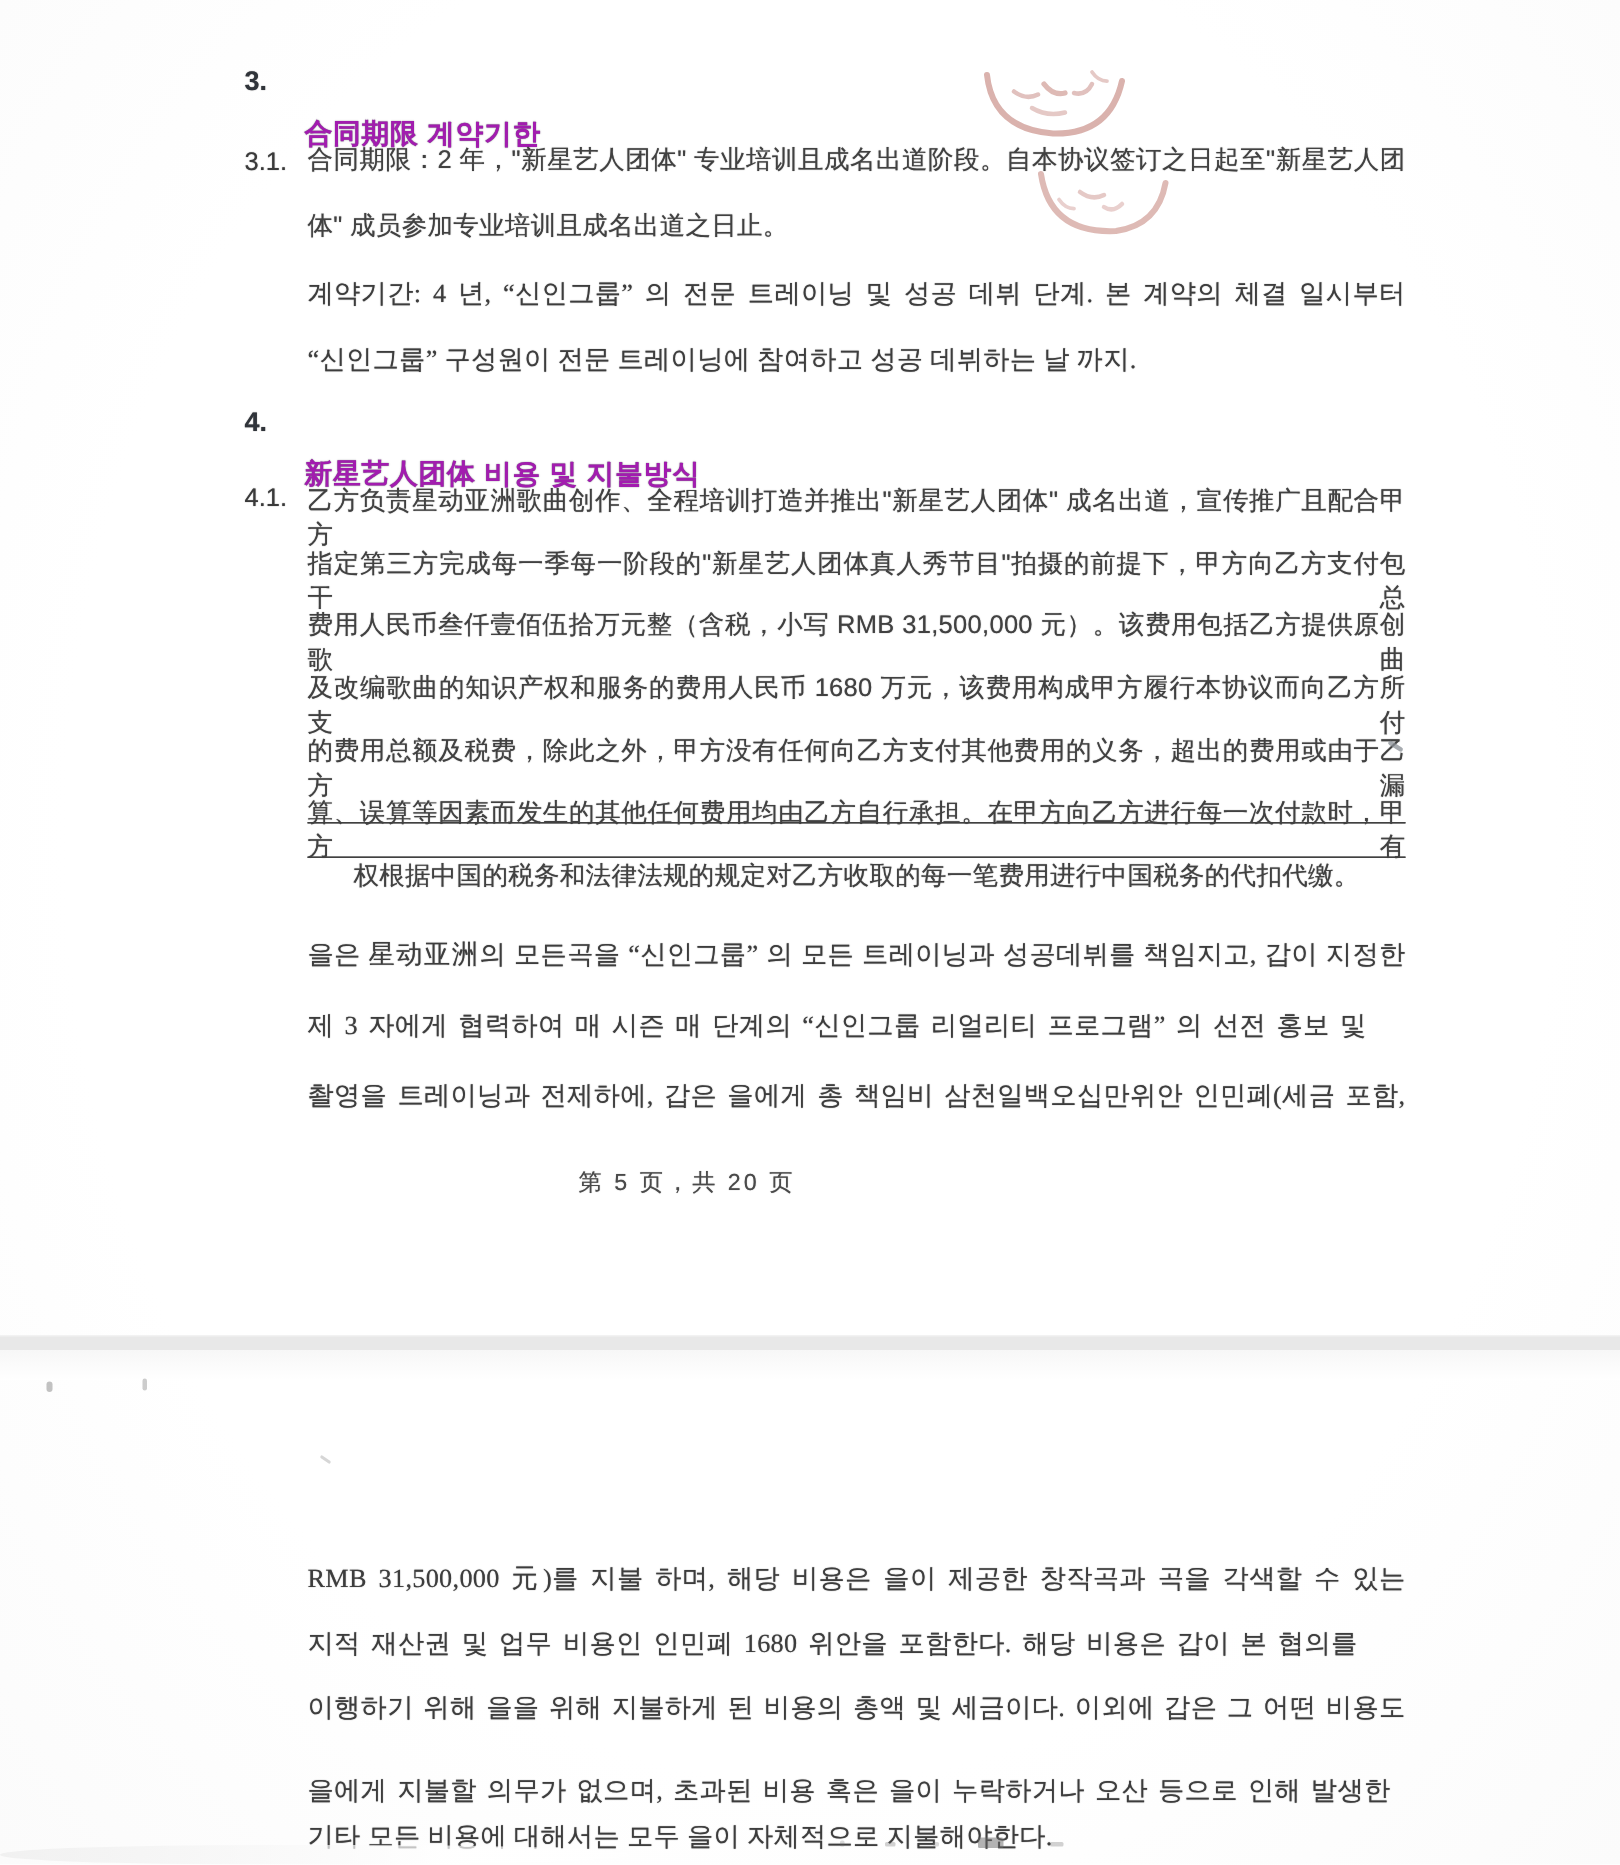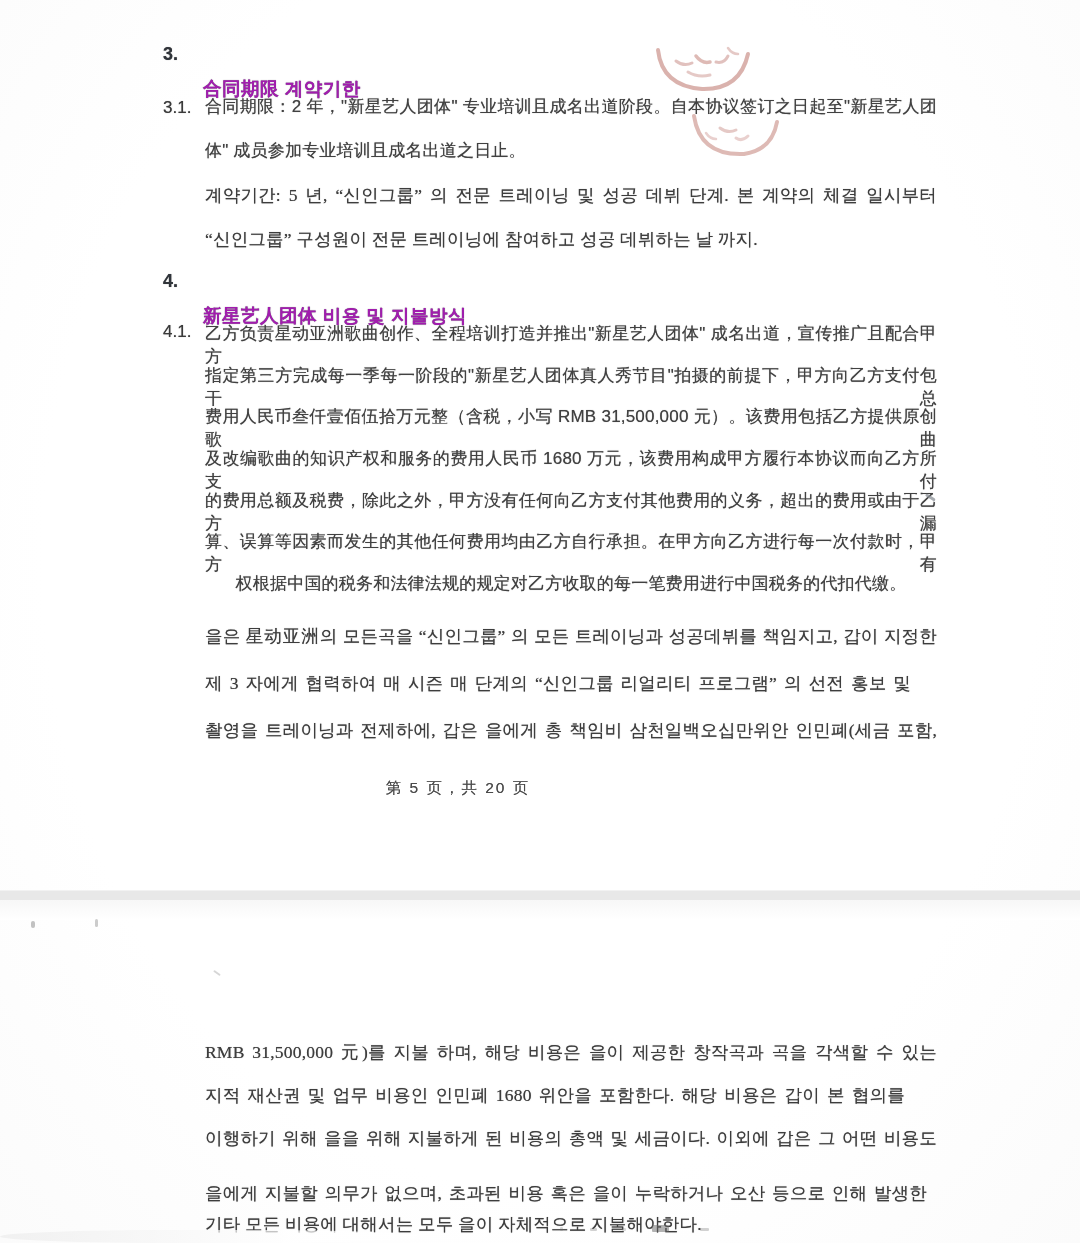--- a/index.html
+++ b/index.html
@@ -61,33 +61,33 @@
 
 <div>
 
   <span class="num hnum" style="top:44px;">3.</span>
   <span class="heading" style="top:44px;">合同期限 계약기한</span>
 
   <span class="num" style="top:98px;">3.1.</span>
   <div class="line cn just" style="top:95px;">合同期限：2 年，"新星艺人团体" 专业培训且成名出道阶段。自本协议签订之日起至"新星艺人团</div>
   <div class="line cn" style="top:139px;">体" 成员参加专业培训且成名出道之日止。</div>
 
-  <div class="line kr just" style="top:183px;">계약기간: 5 년, “신인그룹” 의 전문 트레이닝 및 성공 데뷔 단계. 본 계약의 체결 일시부터</div>
+  <div class="line kr just" style="top:183px;">계약기간: 4 년, “신인그룹” 의 전문 트레이닝 및 성공 데뷔 단계. 본 계약의 체결 일시부터</div>
   <div class="line kr" style="top:227px;">“신인그룹”  구성원이 전문 트레이닝에 참여하고 성공 데뷔하는 날 까지.</div>
 
   <span class="num hnum" style="top:271px;">4.</span>
   <span class="heading" style="top:271px;">新星艺人团体 비용 및 지불방식</span>
 
   <span class="num" style="top:322px;">4.1.</span>
   <div class="line cn just" style="top:322px;">乙方负责星动亚洲歌曲创作、全程培训打造并推出"新星艺人团体" 成名出道，宣传推广且配合甲方</div>
   <div class="line cn just" style="top:364px;">指定第三方完成每一季每一阶段的"新星艺人团体真人秀节目"拍摄的前提下，甲方向乙方支付包干总</div>
   <div class="line cn just" style="top:405px;">费用人民币叁仟壹佰伍拾万元整（含税，小写 RMB 31,500,000 元）。该费用包括乙方提供原创歌曲</div>
   <div class="line cn just" style="top:447px;">及改编歌曲的知识产权和服务的费用人民币 1680 万元，该费用构成甲方履行本协议而向乙方所支付</div>
   <div class="line cn just" style="top:489px;font-family:Liberation Mono, monospace;">的费用总额及税费，除此之外，甲方没有任何向乙方支付其他费用的义务，超出的费用或由于乙方漏</div>
-  <div class="line cn just" style="top:530px;">算、误算等因素而发生的其他任何费用均由乙方自行承担。在甲方向乙方进行每一次付款时，甲方有</div>
+  <div class="line cn just" style="top:530px;text-decoration:underline;">算、误算等因素而发生的其他任何费用均由乙方自行承担。在甲方向乙方进行每一次付款时，甲方有</div>
   <div class="line cn" style="top:572px;text-align:center;">权根据中国的税务和法律法规的规定对乙方收取的每一笔费用进行中国税务的代扣代缴。</div>
 
   <div class="line kr just" style="top:624px;">을은 星动亚洲의 모든곡을 “신인그룹” 의 모든 트레이닝과 성공데뷔를 책임지고, 갑이 지정한</div>
   <div class="line kr just" style="top:671px;width:706px;">제 3 자에게 협력하여 매 시즌 매 단계의  “신인그룹 리얼리티 프로그램” 의 선전 홍보 및</div>
   <div class="line kr just" style="top:718px;">촬영을 트레이닝과 전제하에, 갑은 을에게 총 책임비 삼천일백오십만위안 인민폐(세금 포함,</div>
 
   <div class="footer" style="top:778px;">第 5 页，共 20 页</div>
 
   <svg class="stamp" viewBox="0 0 152 145" xmlns="http://www.w3.org/2000/svg">
     <g stroke="#b5655c" fill="none" stroke-linecap="round">

